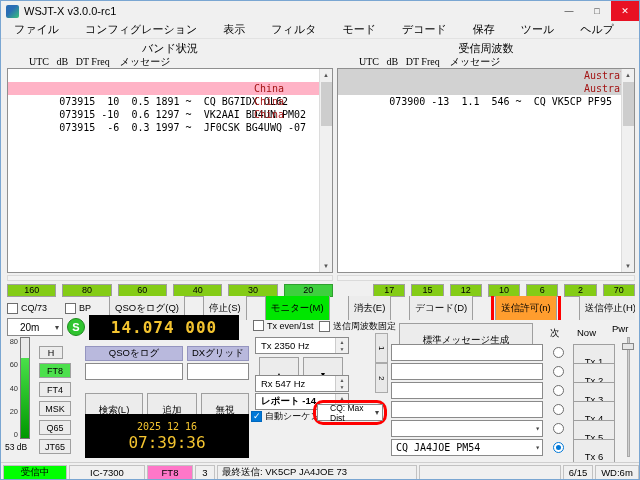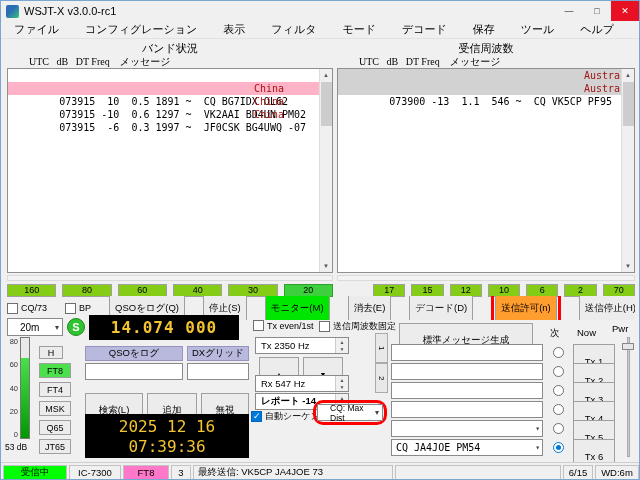--- a/index.html
+++ b/index.html
@@ -70,21 +70,21 @@
   .dxlabel{position:absolute;height:15px;background:#b9b9dd;border:1px solid #9595bf;font-size:9.5px;display:flex;align-items:center;justify-content:center;}
   #dxcall-label{left:84px;top:345px;width:98px;}
   #dxgrid-label{left:186px;top:345px;width:62px;}
   .field{position:absolute;background:#fff;border:1px solid #8a8a8a;}
   #dxcall-input{left:84px;top:362px;width:98px;height:17px;}
   #dxgrid-input{left:186px;top:362px;width:62px;height:17px;}
   #lookup-btn{position:absolute;left:84px;top:392px;width:58px;height:17px;}
   #add-btn{position:absolute;left:146px;top:392px;width:50px;height:17px;}
   #ignore-btn{position:absolute;left:200px;top:392px;width:48px;height:17px;}
   #datetime{position:absolute;left:84px;top:413px;width:164px;height:44px;background:#000;color:#f4c430;font-family:"DejaVu Sans Mono",monospace;display:flex;flex-direction:column;align-items:center;justify-content:center;gap:1px;}
-  #datetime .dt-date{font-size:16px;} #datetime .dt-time{font-size:16px;}
+  #datetime .dt-date{font-size:10px;} #datetime .dt-time{font-size:16px;}
   
   #tx-even{position:absolute;left:252px;top:319px;}
   #hold-tx{position:absolute;left:318px;top:319px;}
   .spin{position:absolute;left:254px;width:94px;height:17px;background:#fff;border:1px solid #8a8a8a;font-size:9.5px;display:flex;align-items:center;padding-left:5px;}
   .spincol{margin-left:auto;width:13px;height:100%;border-left:1px solid #ccc;display:flex;flex-direction:column;}
   .spincol span{flex:1;font-size:5px;display:flex;align-items:center;justify-content:center;color:#555;background:#f0f0f0;}
   #tx-spin{top:336px;} #rx-spin{top:374px;} #report-spin{top:392px;font-weight:bold;}
   #up-btn{position:absolute;left:258px;top:356px;width:40px;height:14px;font-size:7px;}
   #down-btn{position:absolute;left:302px;top:356px;width:40px;height:14px;font-size:7px;}
   #auto-seq{position:absolute;left:250px;top:409px;}
@@ -103,21 +103,21 @@
   .radio.checked{border-color:#0078d7;}
   .radio.checked::after{content:"";position:absolute;left:2px;top:2px;width:5px;height:5px;border-radius:50%;background:#0078d7;}
   .tx-btn{position:absolute;left:572px;width:42px;height:16px;}
   .pwr-slider{position:absolute;left:621px;top:336px;width:12px;height:120px;}
   .pwr-track{position:absolute;left:5px;top:0;width:3px;height:100%;background:#cfcfcf;border:1px solid #a8a8a8;}
   .pwr-handle{position:absolute;left:0;top:6px;width:12px;height:7px;background:#e6e6e6;border:1px solid #888;}
   
   .statusbar{position:absolute;left:0;top:461px;width:640px;height:19px;background:#f0f0f0;border-top:1px solid #cfcfcf;display:flex;align-items:center;gap:2px;padding:0 2px;font-size:9.5px;}
   .sb{height:15px;display:flex;align-items:center;justify-content:center;border:1px solid #c2c2c2;padding:0 4px;white-space:nowrap;overflow:hidden;}
   .sb.rx{background:#00ff00;width:64px;}
-  .sb.rig{width:52px;}
+  .sb.rig{width:76px;}
   .sb.mode{background:#ff77c8;width:46px;}
   .sb.cnt{width:20px;}
   .sb.lasttx{width:200px;justify-content:flex-start;}
   .sb.prog{flex:1;}
   .sb.frac{width:30px;}
   .sb.wd{width:44px;}
 </style>
 </head>
 <body>
 

